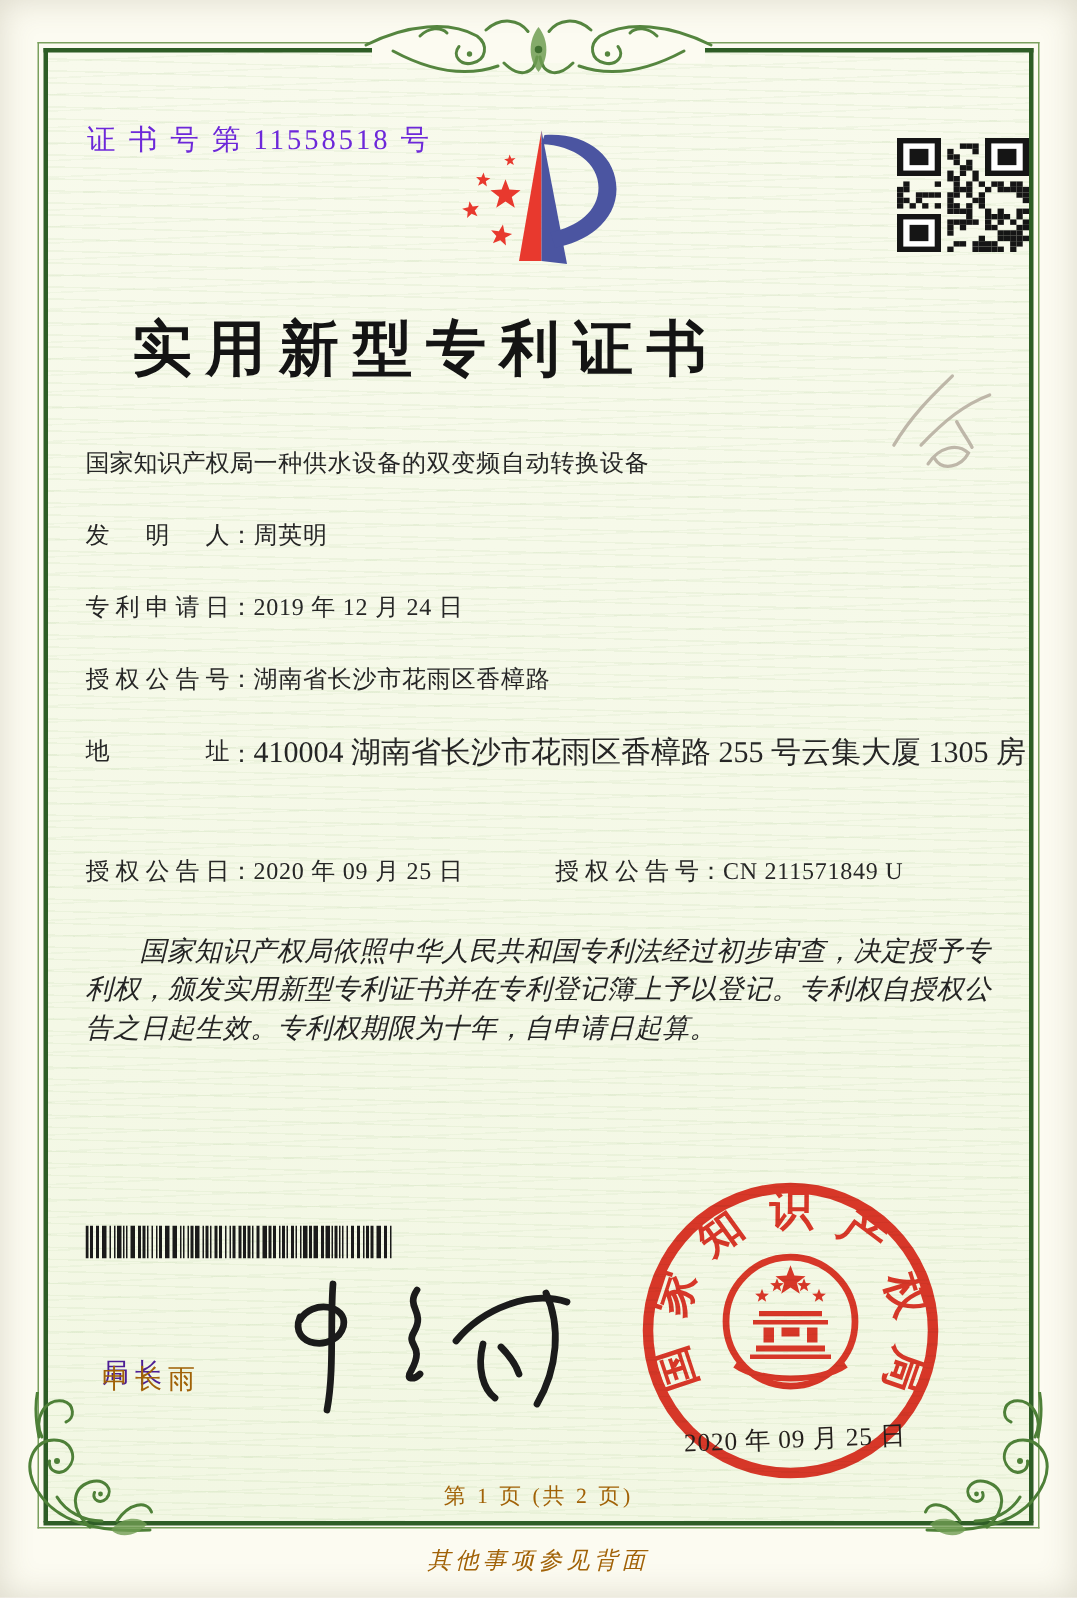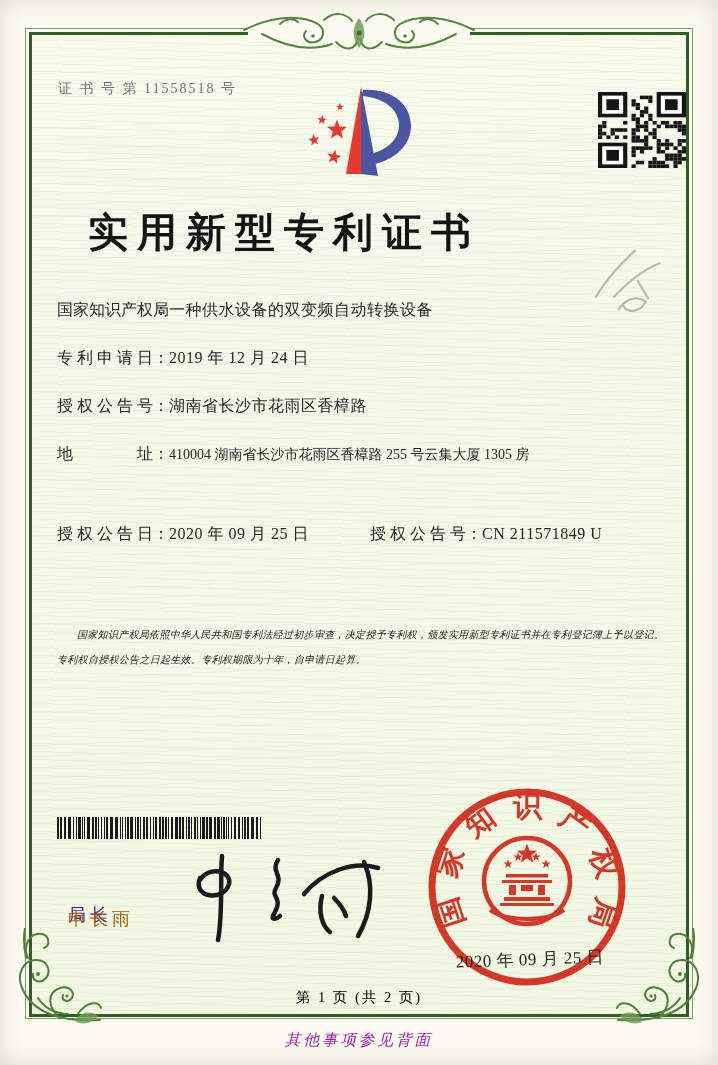--- a/index.html
+++ b/index.html
@@ -19,53 +19,53 @@
     position:absolute;left:31px;top:34px;right:31px;bottom:49px;
     background:
       repeating-linear-gradient(1.6deg, rgba(150,190,120,.10) 0 1px, rgba(0,0,0,0) 1px 8px),
       repeating-linear-gradient(-2.4deg, rgba(140,185,115,.07) 0 1px, rgba(0,0,0,0) 1px 11px),
       linear-gradient(#f8faec,#f2f7e3);
   }
   
   .ln{position:absolute;background:#7aa05e;}
   .ln.dark{background:#2e5d26;}
   
-  .cert-number{position:absolute;left:58px;top:80px;font-size:14px;letter-spacing:2px;color:#737373;}
+  .cert-number{position:absolute;left:58px;top:80px;font-size:19px;letter-spacing:2px;color:#6d28d9;}
   .logo{position:absolute;left:303px;top:84px;width:114px;height:114px;}
   .qr{position:absolute;left:598px;top:92px;width:88px;height:76px;}
   .pencil{position:absolute;left:586px;top:238px;width:82px;height:100px;transform:rotate(6deg);opacity:.85;}
   .title{
     position:absolute;left:0;top:205px;width:568px;text-align:center;
     font-size:40px;font-weight:bold;letter-spacing:9px;color:#141414;
   }
   .fields{position:absolute;left:57px;top:300px;width:610px;}
   .frow{height:20px;line-height:20px;margin-bottom:28px;font-size:16px;color:#262626;white-space:nowrap;}
   .flabel{display:inline-block;width:96px;text-align:justify;text-align-last:justify;vertical-align:top;}
   .fcolon{display:inline-block;width:16px;}
   .fvalue{letter-spacing:.5px;}
-  .frow.addr .fvalue{font-size:14px;letter-spacing:0;text-align:right;}
+  .frow.addr .fvalue{font-size:20px;letter-spacing:0;text-align:right;}
   .pair2{display:inline-block;margin-left:0;margin-top:32px;}
   .pair1{display:inline-block;width:313px;}
   .paras{
     position:absolute;left:57px;top:622px;width:608px;
-    font-size:10px;line-height:25.4px;color:#242424;
+    font-size:18px;line-height:25.4px;color:#242424;
     font-style:italic;letter-spacing:.3px;
   }
   .paras p{margin:0;text-indent:2em;}
   .barcode{position:absolute;left:57px;top:817px;width:208px;height:22px;}
   .issuer-title{position:absolute;left:68px;top:871px;font-size:18px;letter-spacing:4px;color:#4c1d95;margin-top:32px;}
   .issuer-name{position:absolute;left:68px;top:907px;font-size:18px;letter-spacing:4px;color:#a16207;}
   .signature{position:absolute;left:162px;top:846px;width:235px;height:102px;}
   .seal{position:absolute;left:422px;top:782px;width:210px;height:210px;mix-blend-mode:multiply;opacity:.93;}
   .seal-date{
     position:absolute;left:440px;top:948px;width:180px;text-align:center;
     font-size:17px;color:#241f1c;letter-spacing:.5px;transform:rotate(-2deg);z-index:6;
   }
-  .page-num{position:absolute;left:0;top:988px;width:718px;text-align:center;font-size:14.5px;letter-spacing:2px;color:#000000;}
-  .back-note{position:absolute;left:0;top:1030px;width:718px;text-align:center;font-size:15.5px;font-style:italic;letter-spacing:3px;color:#a21caf;}
+  .page-num{position:absolute;left:0;top:988px;width:718px;text-align:center;font-size:14.5px;letter-spacing:2px;color:#a16207;}
+  .back-note{position:absolute;left:0;top:1030px;width:718px;text-align:center;font-size:15.5px;font-style:italic;letter-spacing:3px;color:#a16207;}
   .ornament{position:absolute;}
 </style>
 </head>
 <body>
 
 <div class="page">
   <div class="inner-tint"></div>
 
   <div class="ln" style="left:25px;top:28px;width:668px;height:1px;"></div>
   <div class="ln dark" style="left:29px;top:32px;width:660px;height:3px;"></div>
@@ -262,20 +262,23 @@
     </g>
   </svg>
 
   <div class="title">实用新型专利证书</div>
 
   <div class="fields">
     <div class="frow">
       <span class="flabel">国家知识产权局</span><span class="fcolon">：</span><span class="fvalue">一种供水设备的双变频自动转换设备</span>
     </div>
     <div class="frow">
+      <span class="flabel">发明人</span><span class="fcolon">：</span><span class="fvalue">周英明</span>
+    </div>
+    <div class="frow">
       <span class="flabel">专利申请日</span><span class="fcolon">：</span><span class="fvalue">2019 年 12 月 24 日</span>
     </div>
     <div class="frow">
       <span class="flabel">授权公告号</span><span class="fcolon">：</span><span class="fvalue">湖南省长沙市花雨区香樟路</span>
     </div>
     <div class="frow addr">
       <span class="flabel">地址</span><span class="fcolon">：</span><span class="fvalue">410004 湖南省长沙市花雨区香樟路 255 号云集大厦 1305 房</span>
     </div>
     <div class="frow">
       <span class="pair1"><span class="flabel">授权公告日</span><span class="fcolon">：</span><span class="fvalue">2020 年 09 月 25 日</span></span><span class="pair2"><span class="flabel">授权公告号</span><span class="fcolon">：</span><span class="fvalue">CN 211571849 U</span></span>

